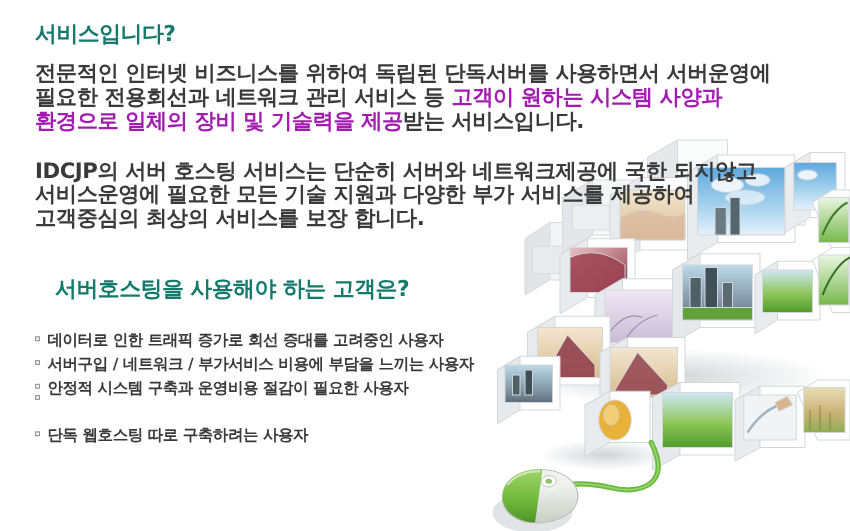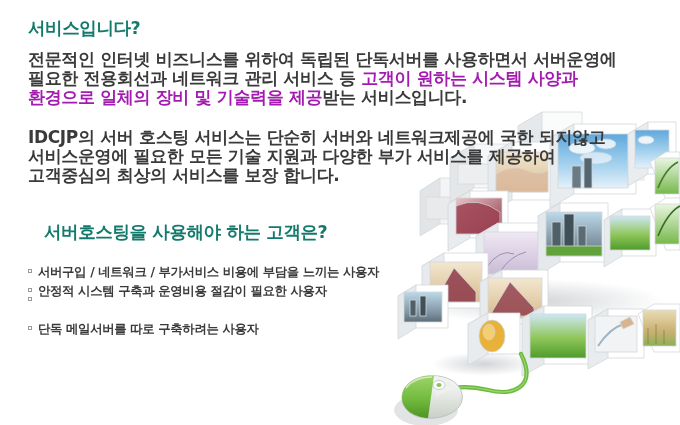--- a/index.html
+++ b/index.html
@@ -302,29 +302,33 @@
       <div><span>IDCJP의 서버 호스팅 서비스는 단순히 서버와 네트워크제공에 국한 되지않고</span></div>
       <div><span>서비스운영에 필요한 모든 기술 지원과 다양한 부가 서비스를 제공하여</span></div>
       <div><span>고객중심의 최상의 서비스를 보장 합니다.</span></div>
     </div>
 
     <h2 id="heading-2" class="section-heading">서버호스팅을 사용해야 하는 고객은?</h2>
 
     <ul class="bullet-list">
       <li>
         <span class="bullet-marker"></span>
+        <span>데이터로 인한 트래픽 증가로 회선 증대를 고려중인 사용자</span>
+      </li>
+      <li>
+        <span class="bullet-marker"></span>
         <span>서버구입 / 네트워크 / 부가서비스 비용에 부담을 느끼는 사용자</span>
       </li>
       <li>
         <span class="bullet-marker"></span>
         <span>안정적 시스템 구축과 운영비용 절감이 필요한 사용자</span>
       </li>
       <li>
         <span class="bullet-marker"></span>
       </li>
       <li>
         <span class="bullet-marker"></span>
-        <span>단독 메일서버를 따로 구축하려는 사용자</span>
+        <span>단독 웹호스팅 따로 구축하려는 사용자</span>
       </li>
     </ul>
 
   </div>
 </div>
 
 </body></html>

